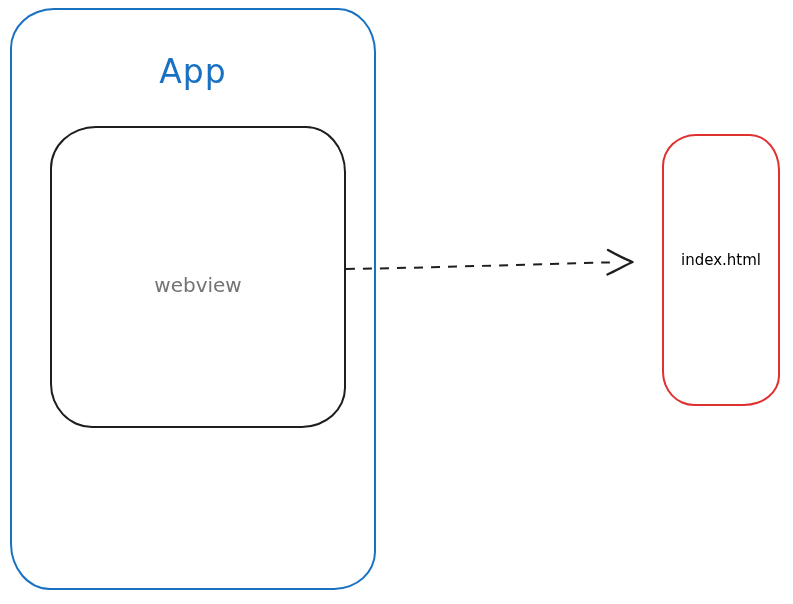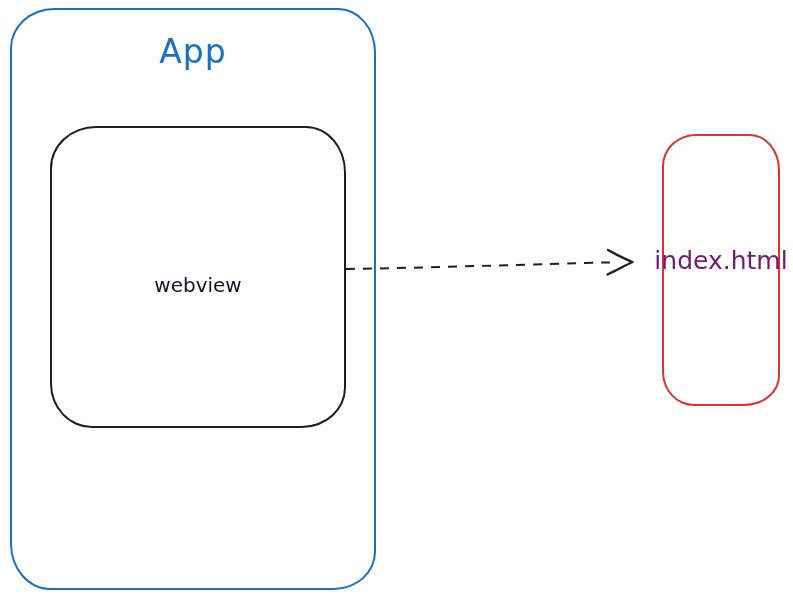--- a/index.html
+++ b/index.html
@@ -24,21 +24,21 @@
   .app-box {
     left: 10px;
     top: 8px;
     width: 366px;
     height: 582px;
     border: 2px solid #1971c2;
     border-radius: 44px 38px 42px 40px / 40px 44px 38px 46px;
   }
   .app-label {
     position: absolute;
-    top: 24px;
+    top: 44px;
     left: 0;
     width: 100%;
     text-align: center;
     font-size: 33px;
     line-height: 1.1;
     color: #1971c2;
     letter-spacing: 1px;
   }
   
   .webview-box {
@@ -50,40 +50,40 @@
     border-radius: 46px 40px 44px 42px / 42px 46px 40px 44px;
   }
   .webview-label {
     position: absolute;
     left: 50%;
     top: calc(50% + 8px);
     transform: translate(-50%, -50%);
     text-align: center;
     font-size: 20px;
     line-height: 32px;
-    color: #0f172a;
+    color: #737373;
     white-space: nowrap;
   }
   
   .index-box {
     left: 662px;
     top: 134px;
     width: 118px;
     height: 272px;
     border: 2px solid #e03131;
     border-radius: 34px 30px 36px 32px / 32px 36px 30px 34px;
   }
   .index-label {
     position: absolute;
     left: 50%;
     top: calc(50% - 10px);
     transform: translate(-50%, -50%);
     text-align: left;
-    font-size: 25px;
-    color: #701a75;
+    font-size: 15px;
+    color: #000000;
     white-space: nowrap;
   }
   
   .arrow-svg {
     position: absolute;
     left: 340px;
     top: 244px;
     width: 300px;
     height: 40px;
     overflow: visible;

